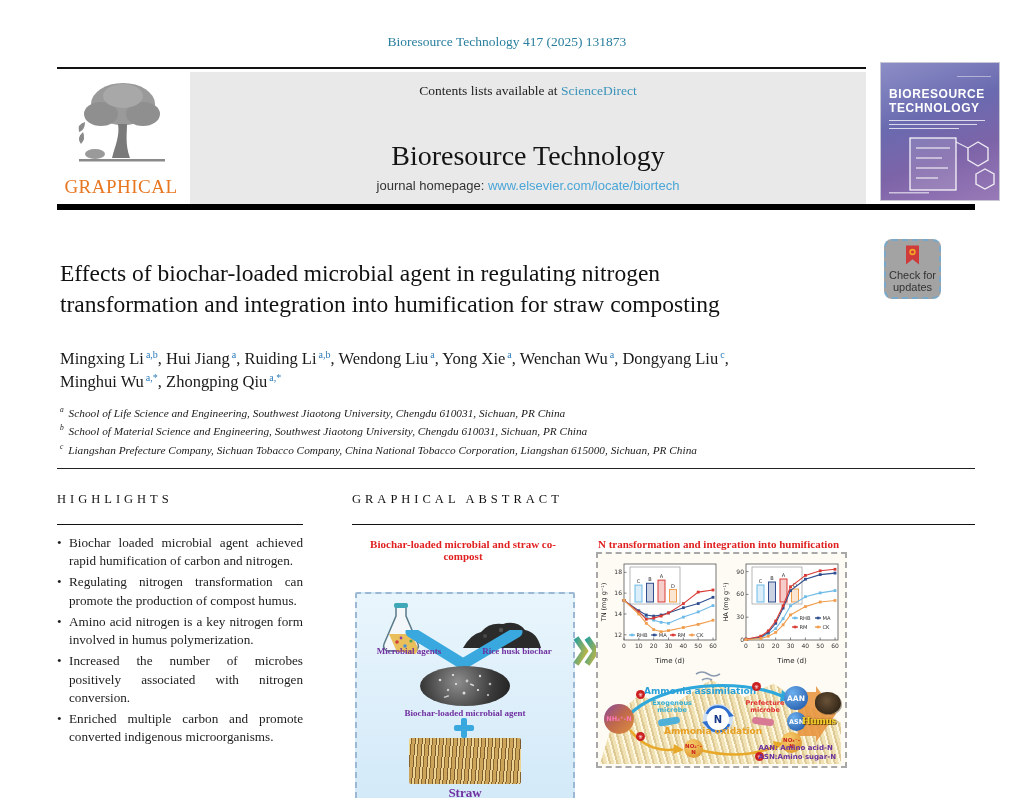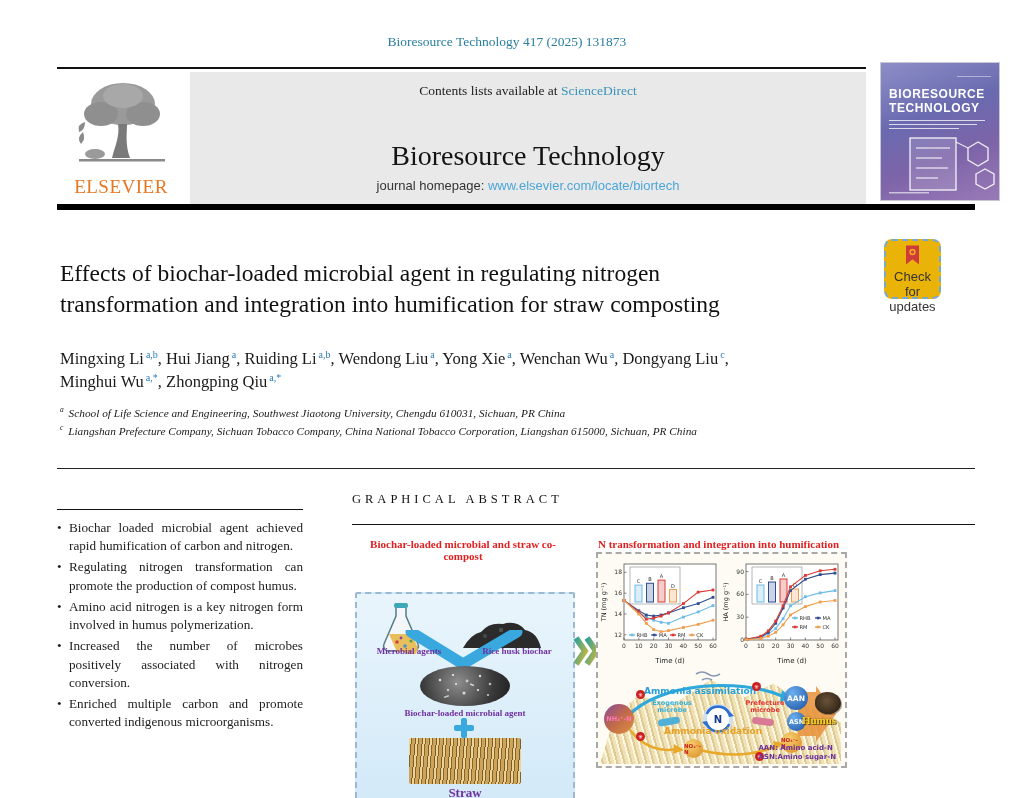--- a/index.html
+++ b/index.html
@@ -23,22 +23,22 @@
 
   .cover{top:62px;left:880px;width:120px;height:139px;cursor:pointer;
          background:linear-gradient(160deg,#8d8fc7 0%,#6a6ab0 38%,#7d64a8 66%,#9a7ab8 100%);
          box-shadow:0 0 0 1px #c8c8d4 inset;}
   .covertitle{position:absolute;top:26px;left:9px;color:#fff;font-family:"Liberation Sans",sans-serif;
               font-weight:bold;font-size:12px;letter-spacing:.6px;line-height:1.15;text-align:left;}
   .covline{position:absolute;left:9px;height:1px;background:rgba(255,255,255,.75);}
 
   .thickbar{top:204px;left:57px;width:918px;height:6px;background:#000;}
 
-  .badge{top:239px;left:884px;width:53px;height:56px;border:2px dashed #7aa8c8;border-radius:8px;background:#eab308;
-         text-align:center;font-family:"Liberation Sans",sans-serif;font-size:13px;color:#333;line-height:1.15;cursor:pointer;}
+  .badge{top:239px;left:884px;width:53px;height:56px;border:2px dashed #7aa8c8;border-radius:8px;background:#a3a3a3;
+         text-align:center;font-family:"Liberation Sans",sans-serif;font-size:11px;color:#333;line-height:1.15;cursor:pointer;}
   .badge svg{margin-top:4px;}
 
   
   .title{top:258px;left:60px;width:700px;font-size:23.5px;line-height:1.33;font-weight:normal;margin:0;}
   .authors{top:347px;left:60px;width:700px;font-size:16.5px;line-height:1.4;color:#1a1a1a;margin:0;}
   .asup{font-size:10px;color:#2b7bba;margin-left:2px;}
   .affils{top:404px;left:60px;width:830px;font-size:11.3px;font-style:italic;line-height:1.55;color:#1a1a1a;}
   .aff sup{font-size:7.5px;margin-right:2px;}
   .fullrule{top:468px;left:57px;width:918px;height:1px;background:#222;}
 
@@ -68,21 +68,21 @@
   .plus::after{left:7px;top:0;width:6px;height:20px;}
   .straw{position:absolute;left:52px;top:144px;width:112px;height:46px;border-radius:2px;background-color:#b98f4e;
     background-image:repeating-linear-gradient(95deg,rgba(240,215,150,.95) 0 2px,rgba(130,95,40,.9) 2px 3px,rgba(205,165,90,.95) 3px 6px,rgba(90,60,25,.65) 6px 7px),
                      repeating-linear-gradient(8deg,rgba(255,230,170,.35) 0 1px,transparent 1px 6px);}
   .illus{position:absolute;left:2px;top:112px;width:241px;height:98px;}
   .mound{position:absolute;left:0;top:0;width:100%;height:100%;background-color:#f2e4ba;
     background-image:repeating-linear-gradient(75deg,rgba(255,250,230,.85) 0 2px,rgba(219,196,142,.85) 2px 4px,rgba(240,225,180,.85) 4px 7px);
     clip-path:polygon(0 100%,6% 52%,16% 30%,30% 40%,46% 14%,60% 32%,72% 18%,86% 40%,100% 58%,100% 100%);}
   .ilab{position:absolute;font-weight:bold;white-space:nowrap;}
   .circ{position:absolute;border-radius:50%;display:flex;align-items:center;justify-content:center;
-        font-weight:bold;text-align:left;}
+        font-weight:bold;text-align:center;}
   .redb{position:absolute;width:9px;height:9px;border-radius:50%;background:#cc2020;color:#fff;
         font-size:6px;line-height:9px;text-align:center;font-weight:bold;}
   .galeg{position:absolute;right:5px;bottom:2px;font-size:7px;font-weight:bold;color:#6a2f9f;line-height:1.3;text-align:left;}
   .humus-blob{position:absolute;left:215px;top:26px;width:26px;height:22px;border-radius:46% 54% 50% 50%;
       background:radial-gradient(circle at 45% 40%,#6a5238,#3a2c1c 65%,#241a0e);
       box-shadow:1px 1px 0 rgba(90,70,40,.5);}
   .t-humus{position:absolute;left:196px;top:48px;width:46px;text-align:center;font-family:"Liberation Serif",serif;
       font-weight:bold;font-size:11px;color:#f8d428;text-shadow:0 0 2px #6a4a10,1px 1px 0 #6a4a10;}
   .chartsvg{position:absolute;font-family:"DejaVu Sans",sans-serif;}
 </style>
@@ -98,21 +98,21 @@
     <svg width="100" height="100" viewBox="0 0 100 100" style="margin-top:2px">
       <ellipse cx="52" cy="30" rx="32" ry="21" fill="#9a9a9a"></ellipse>
       <ellipse cx="30" cy="40" rx="17" ry="12" fill="#8f8f8f"></ellipse>
       <ellipse cx="72" cy="40" rx="17" ry="12" fill="#8f8f8f"></ellipse>
       <ellipse cx="52" cy="22" rx="20" ry="12" fill="#a8a8a8"></ellipse>
       <path d="M47,50 C49,62 44,72 41,84 L59,84 C54,70 56,60 56,50 Z" fill="#7a7a7a"></path>
       <path d="M14,48 q-8,2 -6,10 q6,-2 6,-10 M12,58 q-7,6 -2,12 q5,-5 2,-12" fill="#8a8a8a"></path>
       <ellipse cx="24" cy="80" rx="10" ry="5" fill="#9a9a9a"></ellipse>
       <rect x="8" y="85" width="86" height="2.5" fill="#8a8a8a"></rect>
     </svg>
-    <div class="elsname">ELSEVIER</div>
+    <div class="elsname">GRAPHICAL</div>
   </div>
 
   <div class="abs hbox">
     <div class="contents">
       <span>Contents lists available at</span>
       <a class="sd">ScienceDirect</a>
     </div>
     <div class="jtitle">Bioresource Technology</div>
     <div class="homepage">
       <span>journal homepage:</span>
@@ -151,25 +151,27 @@
       <circle cx="8.5" cy="7" r="1.6" fill="#cf3a3a"></circle>
     </svg>
     <div>Check for</div>
     <div>updates</div>
   </div>
 
   <h1 class="abs title">Effects of biochar-loaded microbial agent in regulating nitrogen transformation and integration into humification for straw composting</h1>
   <p class="abs authors" id="authors"><span>Mingxing Li</span><sup class="asup">a,b</sup>, <span>Hui Jiang</span><sup class="asup">a</sup>, <span>Ruiding Li</span><sup class="asup">a,b</sup>, <span>Wendong Liu</span><sup class="asup">a</sup>, <span>Yong Xie</span><sup class="asup">a</sup>, <span>Wenchan Wu</span><sup class="asup">a</sup>, <span>Dongyang Liu</span><sup class="asup">c</sup>, <span>Minghui Wu</span><sup class="asup">a,*</sup>, <span>Zhongping Qiu</span><sup class="asup">a,*</sup></p>
   <div class="abs affils" id="affils">
       <div class="aff"><sup>a</sup> School of Life Science and Engineering, Southwest Jiaotong University, Chengdu 610031, Sichuan, PR China</div>
+      <div class="aff"><sup>b</sup> School of Material Science and Engineering, Southwest Jiaotong University, Chengdu 610031, Sichuan, PR China</div>
       <div class="aff"><sup>c</sup> Liangshan Prefecture Company, Sichuan Tobacco Company, China National Tobacco Corporation, Liangshan 615000, Sichuan, PR China</div>
     </div>
   <div class="abs fullrule"></div>
 
   <div class="abs hl-col">
+    <div class="sechead">HIGHLIGHTS</div>
     <div class="headrule"></div>
     <ul class="hl-list" id="hl-list">
         <li>Biochar loaded microbial agent achieved rapid humification of carbon and nitrogen.</li>
         <li>Regulating nitrogen transformation can promote the production of compost humus.</li>
         <li>Amino acid nitrogen is a key nitrogen form involved in humus polymerization.</li>
         <li>Increased the number of microbes positively associated with nitrogen conversion.</li>
         <li>Enriched multiple carbon and promote converted indigenous microorganisms.</li>
       </ul>
   </div>
 

